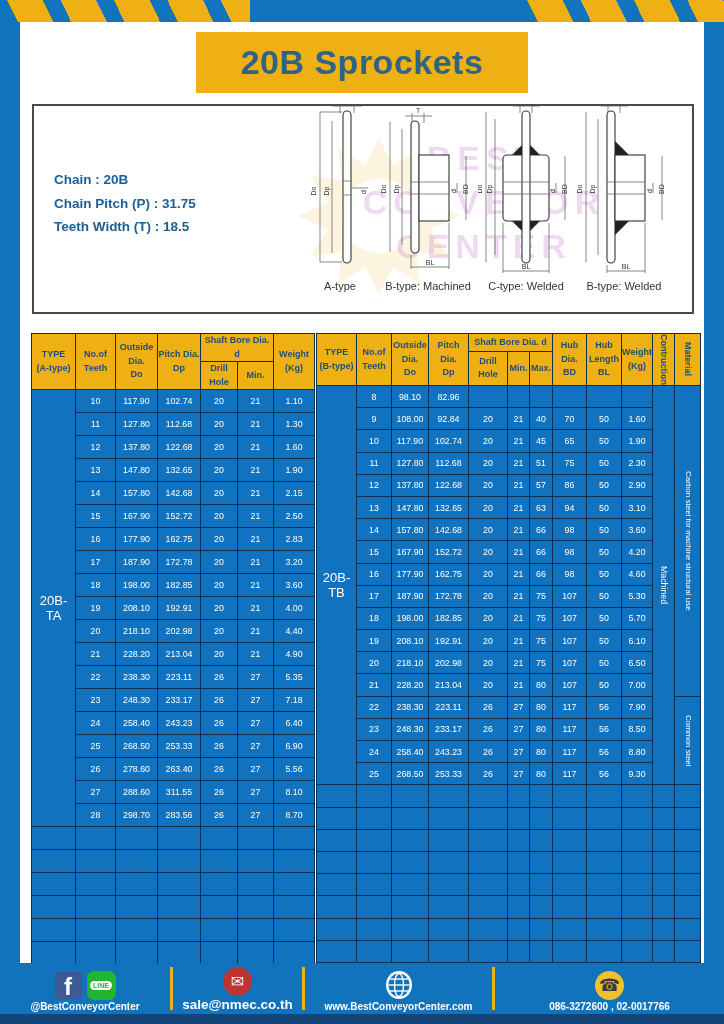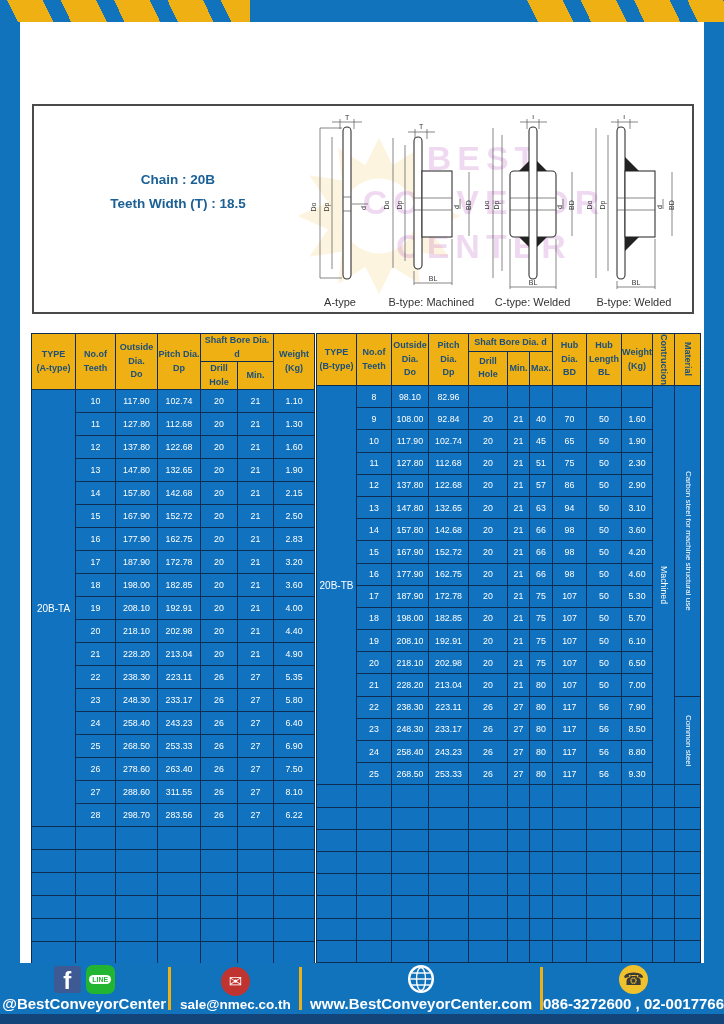--- a/index.html
+++ b/index.html
@@ -17,50 +17,50 @@
   .stripes.right{left:520px;width:204px;}
   
   .page{position:absolute;left:20px;top:22px;width:684px;height:941px;background:#ffffff;}
   
   .title-box{position:absolute;left:176px;top:10px;width:332px;height:61px;background:#eeb012;
     display:flex;align-items:center;justify-content:center;}
   .title-box h1{margin:0;font-size:34px;font-weight:bold;color:#2f6486;letter-spacing:0.5px;}
   
   .info-box{position:absolute;left:12px;top:82px;width:658px;height:206px;border:2px solid #4a4a4a;
     background:#fff;display:flex;overflow:hidden;}
-  .specs{flex:0 0 248px;padding:62px 0 16px 20px;position:relative;z-index:2;text-align:center;}
+  .specs{flex:0 0 248px;padding:62px 0 16px 20px;position:relative;z-index:2;}
   .specs div{font-size:13.5px;font-weight:bold;color:#1b6096;line-height:1.75;white-space:nowrap;}
-  .diagrams{flex:1;display:flex;justify-content:space-between;align-items:flex-end;
-    padding:6px 8px 4px 0;position:relative;z-index:2;}
+  .diagrams{flex:1;display:flex;align-items:flex-end;
+    padding:6px 8px 20px 0;position:relative;z-index:2;}
   .fig{display:flex;flex-direction:column;align-items:center;}
   .fig .cap{font-size:11px;color:#333;margin-top:1px;}
   .fig svg{display:block;}
   .wm{position:absolute;left:250px;top:30px;width:400px;z-index:1;opacity:0.16;text-align:center;
     color:#a21caf;font-weight:bold;letter-spacing:6px;pointer-events:none;}
   .wm div{font-size:34px;line-height:1.3;}
   .wm-gear{position:absolute;left:260px;top:25px;z-index:0;opacity:0.5;pointer-events:none;}
   
   .tables-row{position:absolute;left:11px;top:311px;width:670px;display:flex;justify-content:space-between;}
   table{border-collapse:collapse;table-layout:fixed;}
   table.ta{width:283px;}
   table.tb{width:384px;}
   th,td{border:1.6px solid #0e2d52;text-align:center;vertical-align:middle;padding:0;overflow:hidden;}
   th{background:#eeb012;color:#1c4f7d;font-size:9px;font-weight:bold;line-height:1.5;}
   td{background:#1173c0;color:#ffffff;font-size:8.8px;}
   table.ta td{height:22px;}
   table.tb td{height:21.2px;}
   th.vert, td.vert{writing-mode:vertical-rl;}
-  td.typecell{font-size:10px;}
+  td.typecell{font-size:13px;}
   td.matcell{font-size:8px;line-height:1.1;}
   
   .footer{position:absolute;left:0;top:963px;width:724px;height:51px;background:#1273bd;display:flex;}
   .fsec{display:flex;flex-direction:column;align-items:center;justify-content:flex-end;
     padding-bottom:2px;box-sizing:border-box;}
   .fsec .icons{display:flex;align-items:center;gap:5px;margin-bottom:1px;}
-  .fsec .flabel{color:#fff;font-weight:bold;font-size:15px;white-space:nowrap;}
+  .fsec .flabel{color:#fff;font-weight:bold;font-size:10px;white-space:nowrap;}
   .fdiv{width:3px;background:#eeb012;margin:4px 0;}
   .fb-icon{width:27px;height:27px;background:#3e5a94;border-radius:3px;color:#fff;font-weight:bold;
     font-size:24px;display:flex;align-items:flex-end;justify-content:center;line-height:0.95;}
   .line-icon{width:29px;height:29px;background:#21b531;border-radius:7px;display:flex;align-items:center;justify-content:center;}
   .line-bubble{background:#fff;border-radius:7px;padding:1px 3px;font-size:7px;font-weight:bold;color:#21b531;}
   .mail-icon{width:29px;height:29px;background:#bf3431;border-radius:50%;color:#fff;font-size:16px;
     display:flex;align-items:center;justify-content:center;}
   .phone-icon{width:29px;height:29px;background:#efc12c;border-radius:50%;color:#3a3a3a;font-size:17px;
     display:flex;align-items:center;justify-content:center;}
   .bottom-strip{position:absolute;left:0;top:1014px;width:724px;height:10px;background:#14457a;}
@@ -71,34 +71,38 @@
 </head>
 <body>
 
 <div class="top-band">
   <div class="stripes left"></div>
   <div class="stripes right"></div>
 </div>
 
 <div class="page">
 
+  <div class="title-box">
+    <h1>20B Sprockets</h1>
+  </div>
 
   <div class="info-box">
     <svg class="wm-gear" width="170" height="170" viewBox="0 0 100 100">
       <polygon points="50,4 58,20 74,10 72,29 91,26 80,42 98,50 80,58 91,74 72,71 74,90 58,80 50,96 42,80 26,90 28,71 9,74 20,58 2,50 20,42 9,26 28,29 26,10 42,20" fill="#f6c64f" opacity="0.35"></polygon>
       <circle cx="50" cy="50" r="22" fill="#ffffff"></circle>
     </svg>
     <div class="wm">
       <div>BEST</div>
       <div>CONVEYOR</div>
       <div>CENTER</div>
     </div>
 
     <div class="specs">
       <div>Chain  : 20B</div>
+      <div>Chain Pitch (P)  :  31.75</div>
       <div>Teeth Width (T)  :  18.5</div>
     </div>
 
     <div class="diagrams">
 
       <div class="fig">
         <svg width="76" height="180" viewBox="0 0 76 180">
           <line class="dline" x1="38" y1="4" x2="38" y2="14"></line>
           <line class="dline" x1="52" y1="4" x2="52" y2="14"></line>
           <line class="dline" x1="30" y1="7" x2="60" y2="7"></line>
@@ -335,21 +339,21 @@
               <td>26</td>
               <td>27</td>
               <td>5.35</td>
             </tr>
             <tr>
               <td>23</td>
               <td>248.30</td>
               <td>233.17</td>
               <td>26</td>
               <td>27</td>
-              <td>5.80</td>
+              <td>7.18</td>
             </tr>
             <tr>
               <td>24</td>
               <td>258.40</td>
               <td>243.23</td>
               <td>26</td>
               <td>27</td>
               <td>6.40</td>
             </tr>
             <tr>
@@ -359,37 +363,37 @@
               <td>26</td>
               <td>27</td>
               <td>6.90</td>
             </tr>
             <tr>
               <td>26</td>
               <td>278.60</td>
               <td>263.40</td>
               <td>26</td>
               <td>27</td>
-              <td>7.50</td>
+              <td>5.56</td>
             </tr>
             <tr>
               <td>27</td>
               <td>288.60</td>
               <td>311.55</td>
               <td>26</td>
               <td>27</td>
               <td>8.10</td>
             </tr>
             <tr>
               <td>28</td>
               <td>298.70</td>
               <td>283.56</td>
               <td>26</td>
               <td>27</td>
-              <td>6.22</td>
+              <td>8.70</td>
             </tr>
             <tr>
               <td></td>
               <td></td>
               <td></td>
               <td></td>
               <td></td>
               <td></td>
               <td></td>
             </tr>
@@ -808,21 +812,21 @@
     <div class="flabel">@BestConveyorCenter</div>
   </div>
   <div class="fdiv"></div>
   <div class="fsec" style="width:129px">
     <div class="icons">
         <div class="mail-icon">✉</div>
       </div>
     <div class="flabel" style="font-size:13.5px">sale@nmec.co.th</div>
   </div>
   <div class="fdiv"></div>
-  <div class="fsec" style="width:240px">
+  <div class="fsec" style="width:187px">
     <div class="icons">
       <svg width="32" height="30" viewBox="0 0 32 30">
         <ellipse cx="16" cy="15" rx="13" ry="14" fill="#ffffff"></ellipse>
         <ellipse cx="16" cy="15" rx="10.5" ry="11.5" fill="#1273bd"></ellipse>
         <ellipse cx="16" cy="15" rx="4.5" ry="11.5" fill="none" stroke="#fff" stroke-width="1.4"></ellipse>
         <line x1="5.5" y1="15" x2="26.5" y2="15" stroke="#fff" stroke-width="1.4"></line>
         <line x1="7" y1="9" x2="25" y2="9" stroke="#fff" stroke-width="1.4"></line>
         <line x1="7" y1="21" x2="25" y2="21" stroke="#fff" stroke-width="1.4"></line>
       </svg>
     </div>

